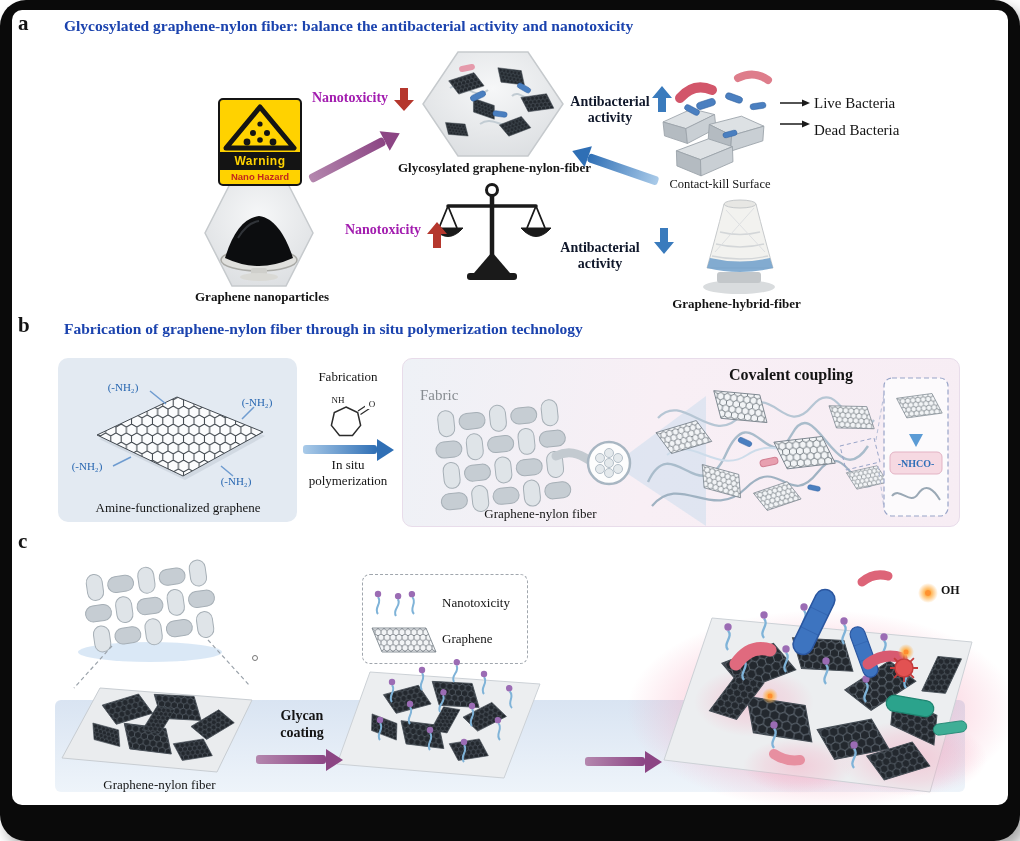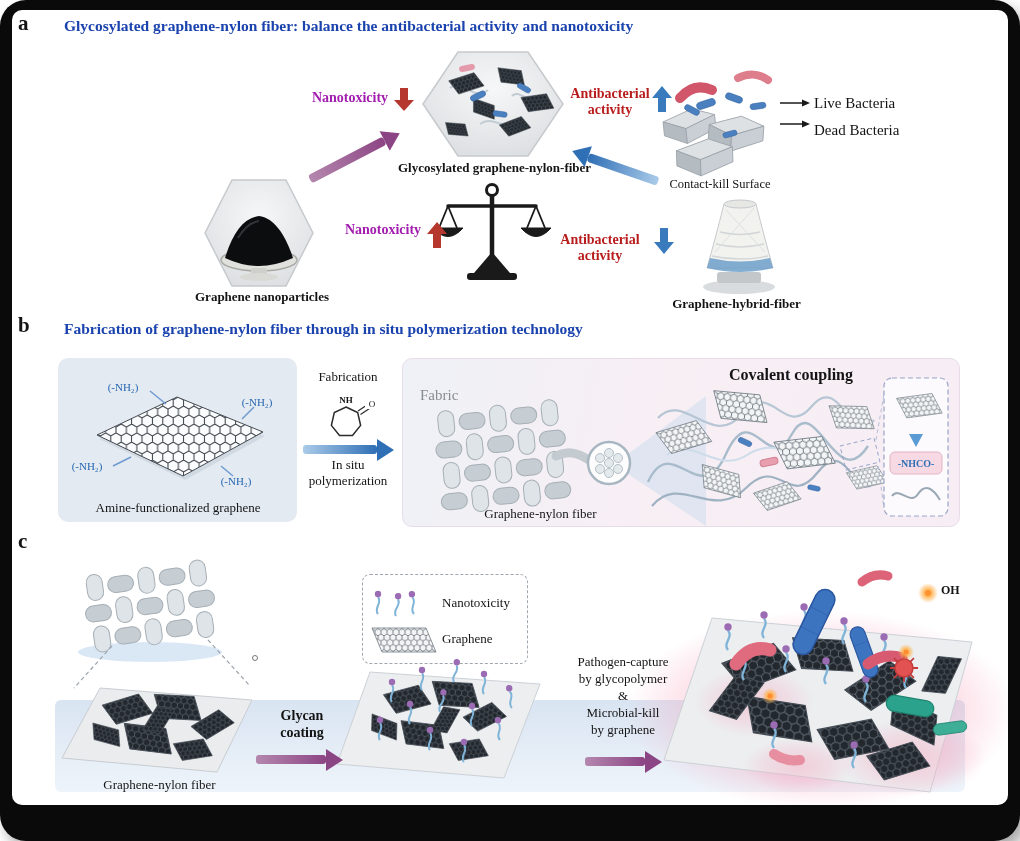--- a/index.html
+++ b/index.html
@@ -11,21 +11,21 @@
   .band-c{position:absolute;left:43px;top:690px;width:910px;height:92px;border-radius:6px;background:linear-gradient(180deg,#d9e4f2,#eef4fa);}
   .legend-box{position:absolute;left:350px;top:564px;width:164px;height:88px;background:#ffffff;border:1.5px dashed #a0a6ad;border-radius:8px;}
   svg.art{position:absolute;left:0;top:0;}
   .t{position:absolute;font-family:"Liberation Serif","DejaVu Serif",serif;color:#141414;font-size:13px;line-height:15px;}
   .b{font-weight:bold;}
   .ctr{text-align:center;}
   .panel-letter{font-size:21px;font-weight:bold;line-height:22px;}
   .ptitle{font-size:15.5px;font-weight:bold;color:#1b43ae;white-space:nowrap;line-height:18px;}
   .ann{font-size:14px;font-weight:bold;text-align:center;line-height:16px;}
   .red{color:#a21caf;}
-  .blue{color:#b91c1c;}
+  .blue{color:#0f172a;margin-top:8px;}
   .small{font-size:15px;line-height:14px;}
   .nh2{font-size:11px;color:#2565b0;text-align:center;line-height:12px;}
   .chem{font-size:9px;line-height:10px;background:#fff;text-align:center;}
   .grey{color:#878c91;}
   .nhco{font-size:10px;font-weight:bold;color:#2f6fb8;text-align:center;line-height:12px;}
   .mech{line-height:17px;text-align:center;}
   .glycan{font-size:14px;font-weight:bold;text-align:center;line-height:17px;}
   .warning{position:absolute;width:80px;background:#ffd200;border:2px solid #141414;border-radius:5px;text-align:center;}
   .warning svg{display:block;margin:2px auto 0;}
   .warning-band{background:#141414;color:#ffd200;font:bold 12px "Liberation Sans",sans-serif;line-height:18px;letter-spacing:.5px;}
@@ -375,20 +375,33 @@
 
   <div class="arrow purple" style="left:298px;top:165px;width:84px;transform:rotate(-27.6deg);"></div>
   <div class="arrow abl" style="left:646px;top:167px;width:74px;transform:rotate(-160.8deg);"></div>
   <div class="arrow abl" style="left:291px;top:435px;width:74px;"></div>
   <div class="arrow purple" style="left:244px;top:745px;width:70px;"></div>
   <div class="arrow purple" style="left:573px;top:747px;width:60px;"></div>
 
   <div class="t panel-letter" style="left:6px;top:2px;">a</div>
   <div class="t ptitle" style="left:52px;top:7px;">Glycosylated graphene-nylon fiber: balance the antibacterial activity and nanotoxicity</div>
 
+  <div class="warning" style="left:206px;top:88px;">
+    <svg width="80" height="50" viewBox="0 0 80 50">
+      <path d="M40,5 L74,46 L6,46 Z" fill="none" stroke="#141414" stroke-width="5" stroke-linejoin="round"></path>
+      <circle cx="40" cy="22" r="2.6" fill="#141414"></circle>
+          <circle cx="33" cy="31" r="3" fill="#141414"></circle>
+      <circle cx="47" cy="31" r="3" fill="#141414"></circle>
+          <circle cx="27" cy="40" r="3.4" fill="#141414"></circle>
+      <circle cx="40" cy="38" r="2.8" fill="#141414"></circle>
+          <circle cx="53" cy="40" r="3.4" fill="#141414"></circle>
+    </svg>
+    <div class="warning-band">Warning</div>
+    <div class="warning-sub">Nano Hazard</div>
+  </div>
 
   <div class="t ann red" style="left:288px;top:80px;width:100px;">Nanotoxicity</div>
   <div class="t ann blue" style="left:552px;top:76px;width:92px;">
     <div>Antibacterial</div>
     <div>activity</div>
   </div>
   <div class="t ann red" style="left:321px;top:212px;width:100px;">Nanotoxicity</div>
   <div class="t ann blue" style="left:542px;top:222px;width:92px;">
     <div>Antibacterial</div>
     <div>activity</div>
@@ -404,45 +417,38 @@
   <div class="t panel-letter" style="left:6px;top:304px;">b</div>
   <div class="t ptitle" style="left:52px;top:310px;">Fabrication of graphene-nylon fiber through in situ polymerization technology</div>
 
   <div class="t nh2" style="left:85px;top:371px;width:52px;">(-NH₂)</div>
   <div class="t nh2" style="left:219px;top:386px;width:52px;">(-NH₂)</div>
   <div class="t nh2" style="left:49px;top:450px;width:52px;">(-NH₂)</div>
   <div class="t nh2" style="left:198px;top:465px;width:52px;">(-NH₂)</div>
   <div class="t ctr" style="left:50px;top:490px;width:232px;">Amine-functionalized graphene</div>
 
   <div class="t ctr" style="left:288px;top:359px;width:96px;">Fabrication</div>
-  <div class="t chem" style="left:322px;top:385px;width:24px;font-weight:bold;">NH</div>
+  <div class="t chem" style="left:314px;top:385px;width:24px;">NH</div>
   <div class="t chem" style="left:353px;top:389px;width:14px;">O</div>
   <div class="t ctr" style="left:288px;top:447px;width:96px;">In situ</div>
   <div class="t ctr" style="left:282px;top:463px;width:108px;">polymerization</div>
 
   <div class="t small grey" style="left:408px;top:378px;">Fabric</div>
   <div class="t b ctr" style="left:694px;top:357px;width:170px;font-size:16px;">Covalent coupling</div>
   <div class="t nhco" style="left:867px;top:448px;width:74px;">-NHCO-</div>
   <div class="t ctr" style="left:446px;top:496px;width:165px;">Graphene-nylon fiber</div>
 
   <div class="t panel-letter" style="left:6px;top:520px;">c</div>
 
   <div class="t ctr" style="left:65px;top:767px;width:165px;">Graphene-nylon fiber</div>
   <div class="t glycan" style="left:246px;top:697px;width:88px;">
     <div>Glycan</div>
     <div>coating</div>
   </div>
 
   <div class="t" style="left:430px;top:585px;">Nanotoxicity</div>
   <div class="t" style="left:430px;top:621px;">Graphene</div>
 
-  <div class="t mech" style="left:536px;top:643px;width:150px;">
-    <div>Pathogen-capture</div>
-    <div>by glycopolymer</div>
-    <div>&amp;</div>
-    <div>Microbial-kill</div>
-    <div>by graphene</div>
-  </div>
 
   <div class="t b" style="left:929px;top:573px;font-size:12px;">OH</div>
 
  </div>
 </div>
 
 </body></html>

